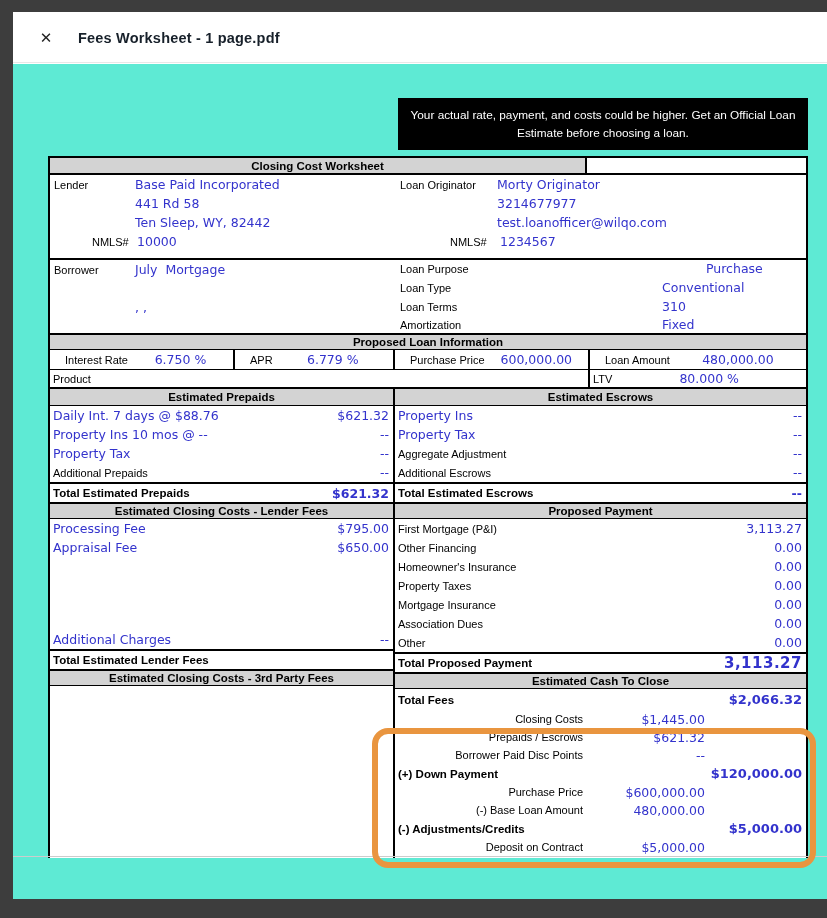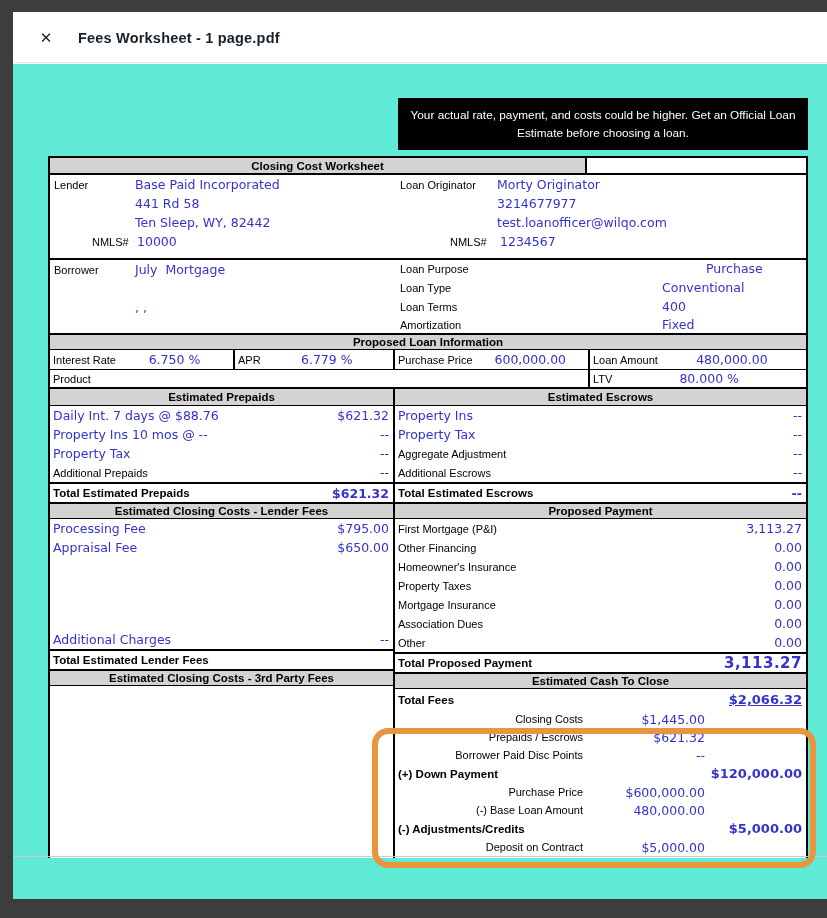--- a/index.html
+++ b/index.html
@@ -29,21 +29,21 @@
   .blk { position:relative; background:#fff; }
   .blk-lender { height:83px; }
   .blk-borrower { height:75px; border-top:2px solid #000; }
   .lab { position:absolute; font-size:11px; color:#000; }
   .bval { position:absolute; font-family:"DejaVu Sans", sans-serif; font-size:12.5px; color:#3333cc; white-space:pre; }
 
   .plhead { height:17px; border-top:2px solid #000; border-bottom:1px solid #000; }
   .raterow { height:19px; display:flex; font-size:11px; }
   .raterow .cell { display:flex; align-items:center; border-right:2px solid #000; }
   .raterow .cell:last-child { border-right:none; }
-  .raterow .cl { padding-left:3px; color:#000; }
+  .raterow .cl { padding-left:15px; color:#000; }
   .raterow .cv { margin:auto; font-family:"DejaVu Sans", sans-serif; font-size:12.5px; color:#3333cc; }
   .prodrow { height:18px; display:flex; font-size:11px; border-top:1px solid #000; }
   .prodrow .cell { display:flex; align-items:center; }
 
   .twocol { display:flex; border-top:2px solid #000; height:471px; }
   .col-l { width:345px; border-right:2px solid #000; display:flex; flex-direction:column; }
   .col-r { flex:1; display:flex; flex-direction:column; }
   .sec-h { height:17px; border-bottom:1px solid #000; flex:none; }
   .sec-h.topline { border-top:2px solid #000; }
   .item { height:19px; display:flex; align-items:center; flex:none; }
@@ -110,21 +110,21 @@
         <div class="blk blk-borrower">
           <span class="lab" style="left:4px; top:4px;">Borrower</span>
           <span class="bval" style="left:85px; top:2px;">July  Mortgage</span>
           <span class="bval" style="left:85px; top:40px;">, ,</span>
 
           <span class="lab" style="left:350px; top:3px;">Loan Purpose</span>
           <span class="bval" style="left:612px; top:1px;margin-left:44px;">Purchase</span>
           <span class="lab" style="left:350px; top:22px;">Loan Type</span>
           <span class="bval" style="left:612px; top:20px;">Conventional</span>
           <span class="lab" style="left:350px; top:41px;">Loan Terms</span>
-          <span class="bval" style="left:612px; top:39px;">400</span>
+          <span class="bval" style="left:612px; top:39px;">310</span>
           <span class="lab" style="left:350px; top:59px;">Amortization</span>
           <span class="bval" style="left:612px; top:57px;">Fixed</span>
         </div>
 
         <div class="grayhead plhead">Proposed Loan Information</div>
         <div class="raterow">
           <div class="cell" style="width:185px;">
             <span class="cl">Interest Rate</span>
             <span class="cv">6.750 %</span>
           </div>
@@ -253,21 +253,21 @@
               <span class="iv">0.00</span>
             </div>
             <div class="totrow">
               <span class="tl">Total Proposed Payment</span>
               <span class="tv big">3,113.27</span>
             </div>
 
             <div class="grayhead sec-h topline">Estimated Cash To Close</div>
             <div class="ctc-bold" style="height:21px;">
               <span class="cl">Total Fees</span>
-              <span class="cv" style="font-size:13px;text-decoration:underline;">$2,066.32</span>
+              <span class="cv" style="font-size:13px;">$2,066.32</span>
             </div>
             <div class="ctc-sub">
               <span class="cl">Closing Costs</span>
               <span class="cv">$1,445.00</span>
             </div>
             <div class="ctc-sub">
               <span class="cl">Prepaids / Escrows</span>
               <span class="cv">$621.32</span>
             </div>
             <div class="ctc-sub">

